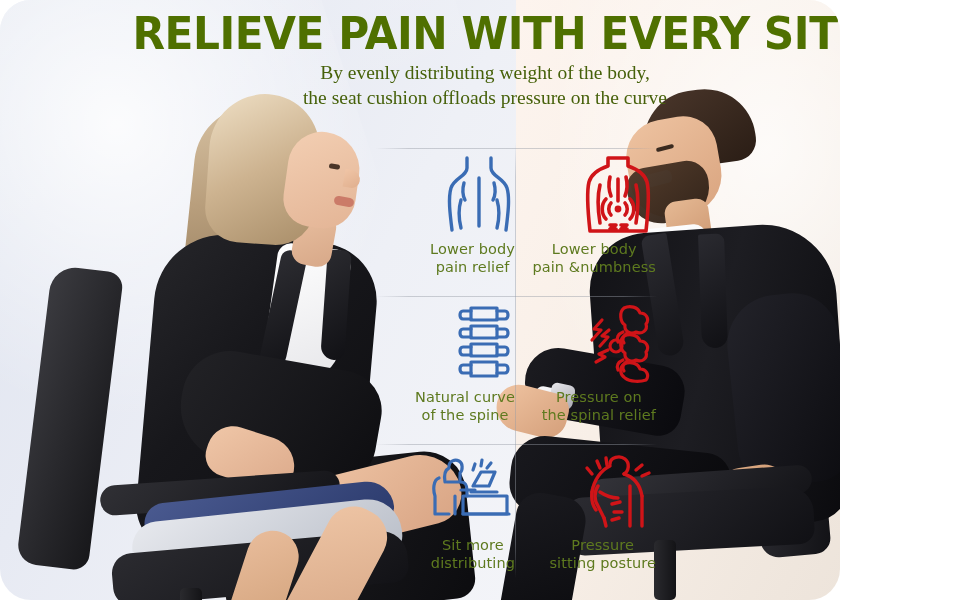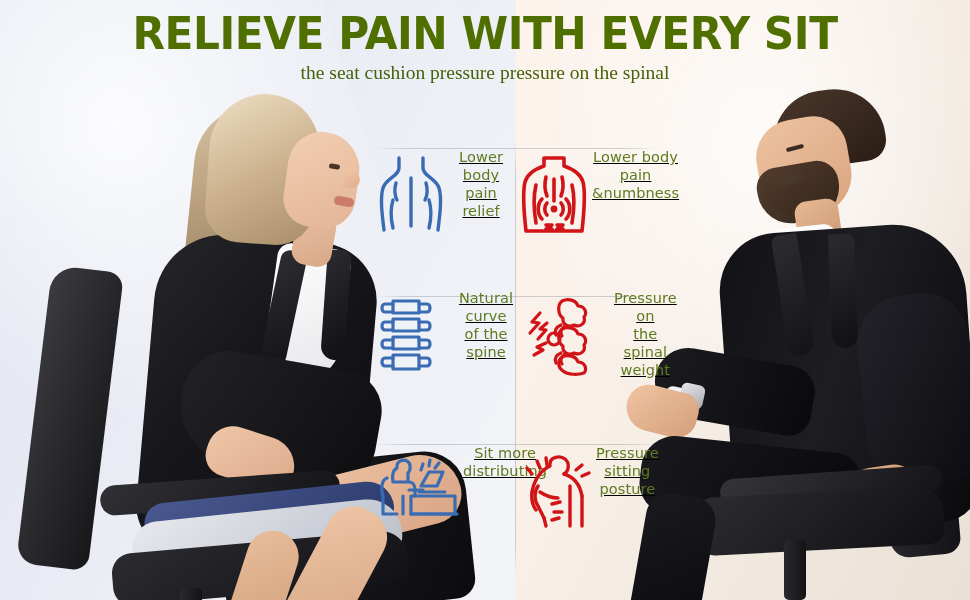--- a/index.html
+++ b/index.html
@@ -2,21 +2,21 @@
 <html><head>
 <meta charset="utf-8">
 <style>
   html,body{margin:0;padding:0;}
   body{
     width:970px;height:600px;overflow:hidden;
     font-family:"Liberation Sans",sans-serif;
     background:#ffffff;
   }
   .banner{
-    position:relative;width:970px;height:600px;overflow:hidden;
+    position:relative;width:840px;height:600px;overflow:hidden;border-radius:31px;
   }
   
   .bg-left{
     position:absolute;left:0;top:0;width:516px;height:600px;
     background:linear-gradient(118deg,#dfe4ef 0%,#e7eaf3 35%,#eef0f6 62%,#f3f4f8 100%);
   }
   .bg-right{
     position:absolute;left:516px;top:0;width:454px;height:600px;
     background:linear-gradient(118deg,#fdf4ee 0%,#f8efe7 40%,#efe6dd 75%,#e9e0d6 100%);
   }
@@ -62,26 +62,26 @@
   }
   .grid .hline.r0{top:0px;}
   .grid .hline.r1{top:148px;}
   .grid .hline.r2{top:296px;}
   .grid .vline{
     position:absolute;left:140px;top:-6px;width:1px;height:436px;
     background:linear-gradient(to bottom,rgba(150,155,165,0),rgba(150,155,165,.45) 8%,rgba(150,155,165,.45) 92%,rgba(150,155,165,0));
   }
   .cell{
     position:absolute;width:140px;height:148px;
-    display:flex;flex-direction:row;align-items:flex-start;justify-content:flex-start;text-decoration:underline;
+    display:flex;flex-direction:column;align-items:flex-end;justify-content:flex-start;
   }
   .cell.c-l{left:0;}
   .cell.c-r{left:141px;}
   .cell.r-0{top:0;}
-  .cell.r-1{top:141px;gap:20px;}
+  .cell.r-1{top:148px;}
   .cell.r-2{top:296px;}
   .cell .ic{
     height:88px;display:flex;align-items:center;justify-content:center;
     margin-top:4px;
   }
   .cell .lbl{
     font-family:"DejaVu Sans",sans-serif;
     font-size:14.5px;line-height:18px;text-align:center;
     color:#5e7a1f;letter-spacing:.1px;
     white-space:pre-line;
@@ -380,21 +380,22 @@
     <div class="m-thigh"></div>
     <div class="m-armrest"></div>
     <div class="m-seat"></div>
     <div class="m-shin"></div>
     <div class="m-column"></div>
   </div>
 
   <div class="headline">RELIEVE PAIN WITH EVERY SIT</div>
 
   <div class="subtitle">
-    <div>the seat cushion pressure pressure on the spinal</div>
+    <div>By evenly distributing weight of the body,</div>
+    <div>the seat cushion offloads pressure on the curve</div>
   </div>
 
   <div class="grid">
     <div class="hline r0"></div>
     <div class="hline r1"></div>
     <div class="hline r2"></div>
     <div class="vline"></div>
 
     <div class="cell c-l r-0">
       <div class="ic">
@@ -463,21 +464,21 @@
           <path d="M46 62 C52 59 60 61 62 67 C68 67 72 73 68 78 C62 80 52 80 47 76 C42 73 41 66 46 62 Z"></path>
           <path d="M45 30 C40 32 38 36 40 40 M49 31 C45 34 44 38 46 41"></path>
           <path d="M45 58 C40 60 38 64 40 68 M49 59 C45 62 44 66 46 69"></path>
           <circle cx="38" cy="44" r="6"></circle>
           <path d="M31 28 L24 34 L30 35 L22 44"></path>
           <path d="M24 18 L16 27 L23 28 L14 38"></path>
           <path d="M30 48 L21 52 L27 55 L18 60"></path>
         </svg>
       </div>
       <div class="lbl">Pressure on
-the spinal weight</div>
+the spinal relief</div>
     </div>
 
     <div class="cell c-l r-2">
       <div class="ic">
         <svg width="88" height="72" viewBox="0 0 88 72" fill="none" stroke="#3a6cb4" stroke-width="3.2" stroke-linecap="round" stroke-linejoin="round">
           <path d="M22 10 C22 5 28 3 32 5 C36 7 36 14 33 17 L33 24"></path>
           <path d="M22 12 C18 14 17 20 18 26"></path>
           <path d="M20 26 H34 C38 26 40 30 40 34 V40"></path>
           <path d="M28 40 L28 58"></path>
           <path d="M12 22 C6 24 6 34 8 40 L8 58 H22"></path>

